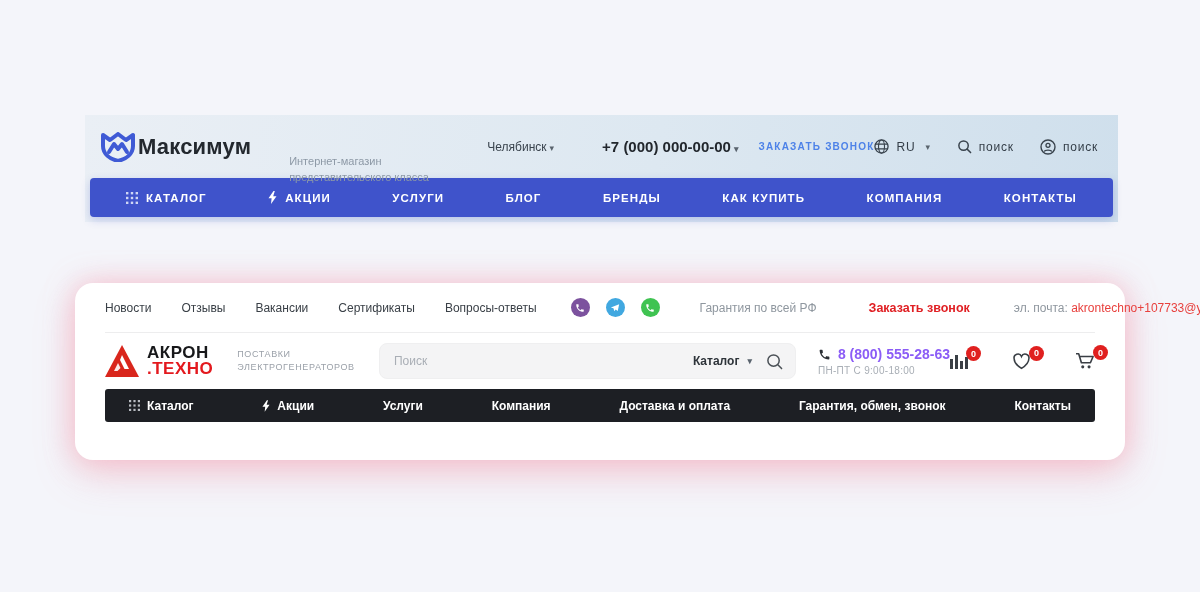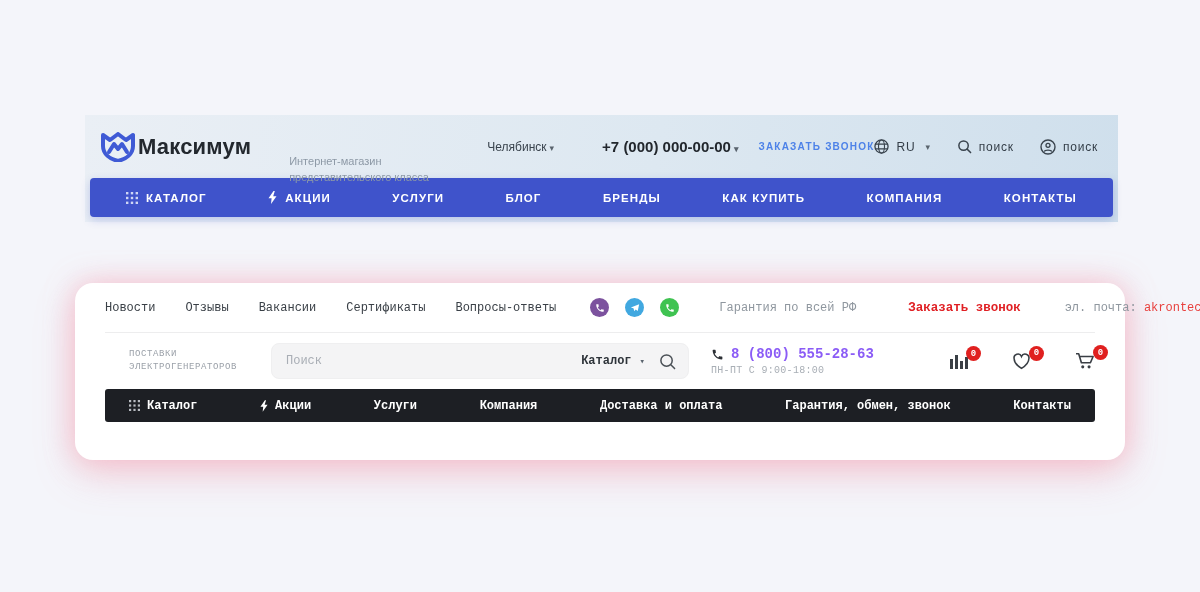--- a/index.html
+++ b/index.html
@@ -37,21 +37,20 @@
   .nav1-item {
     display:flex; align-items:center; gap:8px;
     color:#fff; font-size:11.5px; font-weight:bold; letter-spacing:1.1px; cursor:pointer; white-space:nowrap;
   }
 
   
   .card {
     position:absolute; left:75px; top:283px; width:1050px; height:177px;
     background:#fff; border-radius:18px;
     box-shadow:0 0 28px rgba(246,160,178,.55), 0 14px 40px rgba(238,120,145,.28);
-    font-family:Liberation Mono, monospace;
   }
   .card-row1 {
     height:50px; margin:0 30px; display:flex; align-items:center; gap:30px;
     border-bottom:1px solid #ededee;
   }
   .toplink { font-size:12px; color:#3a4047; cursor:pointer; white-space:nowrap; }
   .socials { display:flex; align-items:center; gap:16px; margin-left:4px; }
   .soc { width:19px; height:19px; border-radius:50%; display:flex; align-items:center; justify-content:center; cursor:pointer; }
   .soc.viber{ background:#7c529e; } .soc.tg{ background:#41a8e0; } .soc.wa{ background:#3fc351; }
   .work-geo { font-size:12px; color:#8f979f; margin-left:10px; white-space:nowrap; }
@@ -223,20 +222,33 @@
     </div>
     <span class="work-geo">Гарантия по всей РФ</span>
     <span class="callback2">Заказать звонок</span>
     <span class="email-wrap">
       <span>эл. почта:</span>
       <span class="email-link">akrontechno+107733@yandex.ru</span>
     </span>
   </div>
 
   <div class="card-row2">
+    <div class="brand2">
+      <span>
+        <svg width="34" height="32" viewBox="0 0 34 32">
+          <path d="M17 0 L34 32 H0 Z" fill="#d9261c"></path>
+          <path d="M17 10 L24 24 H19.5 L15 15 Z" fill="#fff"></path>
+          <path d="M9 26 L13 18 L15.5 23 L12.5 26 Z" fill="#fff" opacity=".9"></path>
+        </svg>
+      </span>
+      <span class="brand2-text">
+        <div class="brand2-l1">АКРОН</div>
+        <div class="brand2-l2">.ТЕХНО</div>
+      </span>
+    </div>
     <div class="tagline2">ПОСТАВКИ ЭЛЕКТРОГЕНЕРАТОРОВ</div>
 
     <div class="searchbox">
       <span class="search-ph">Поиск</span>
       <span class="search-cat">
         <span>Каталог</span>
         <span class="caret">▾</span>
       </span>
       <span class="search-btn">
         <svg width="17" height="17" viewBox="0 0 18 18">

